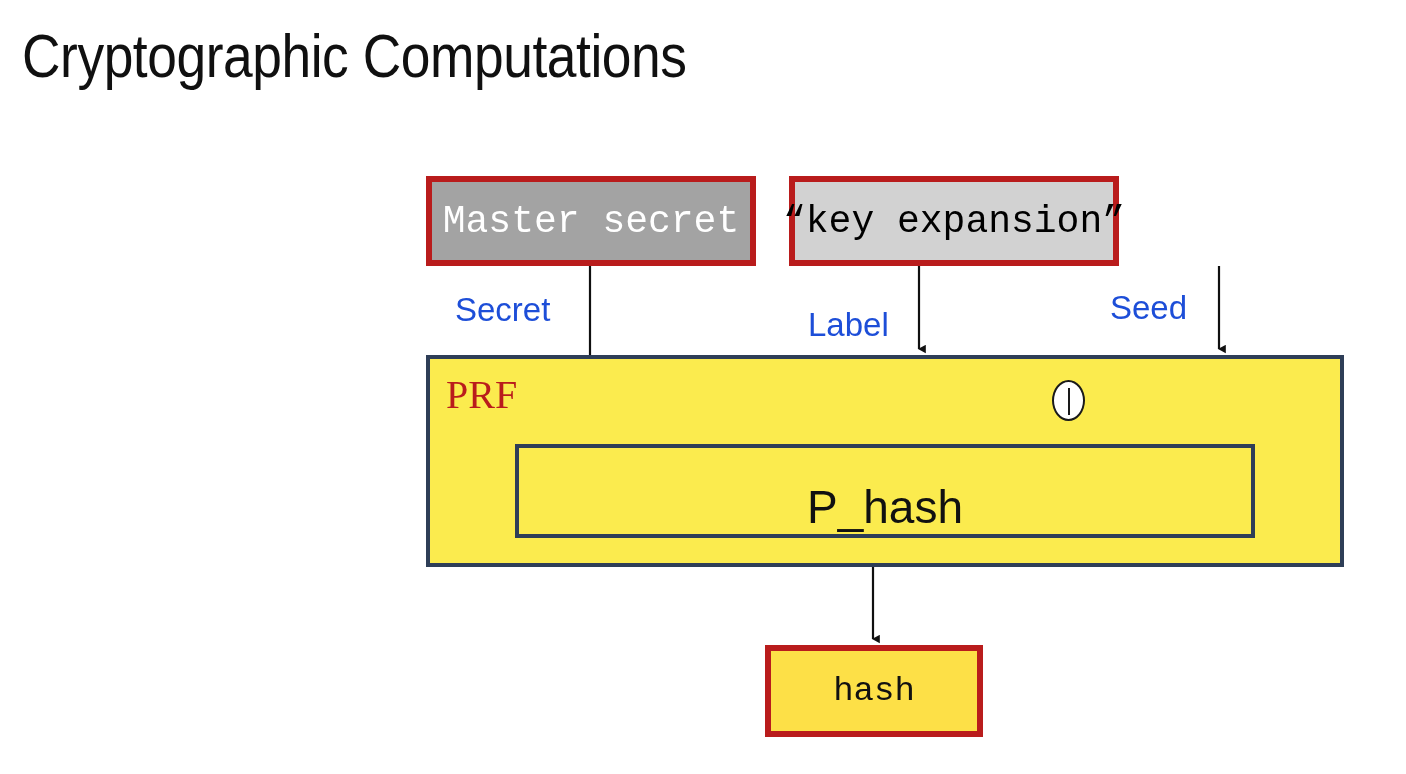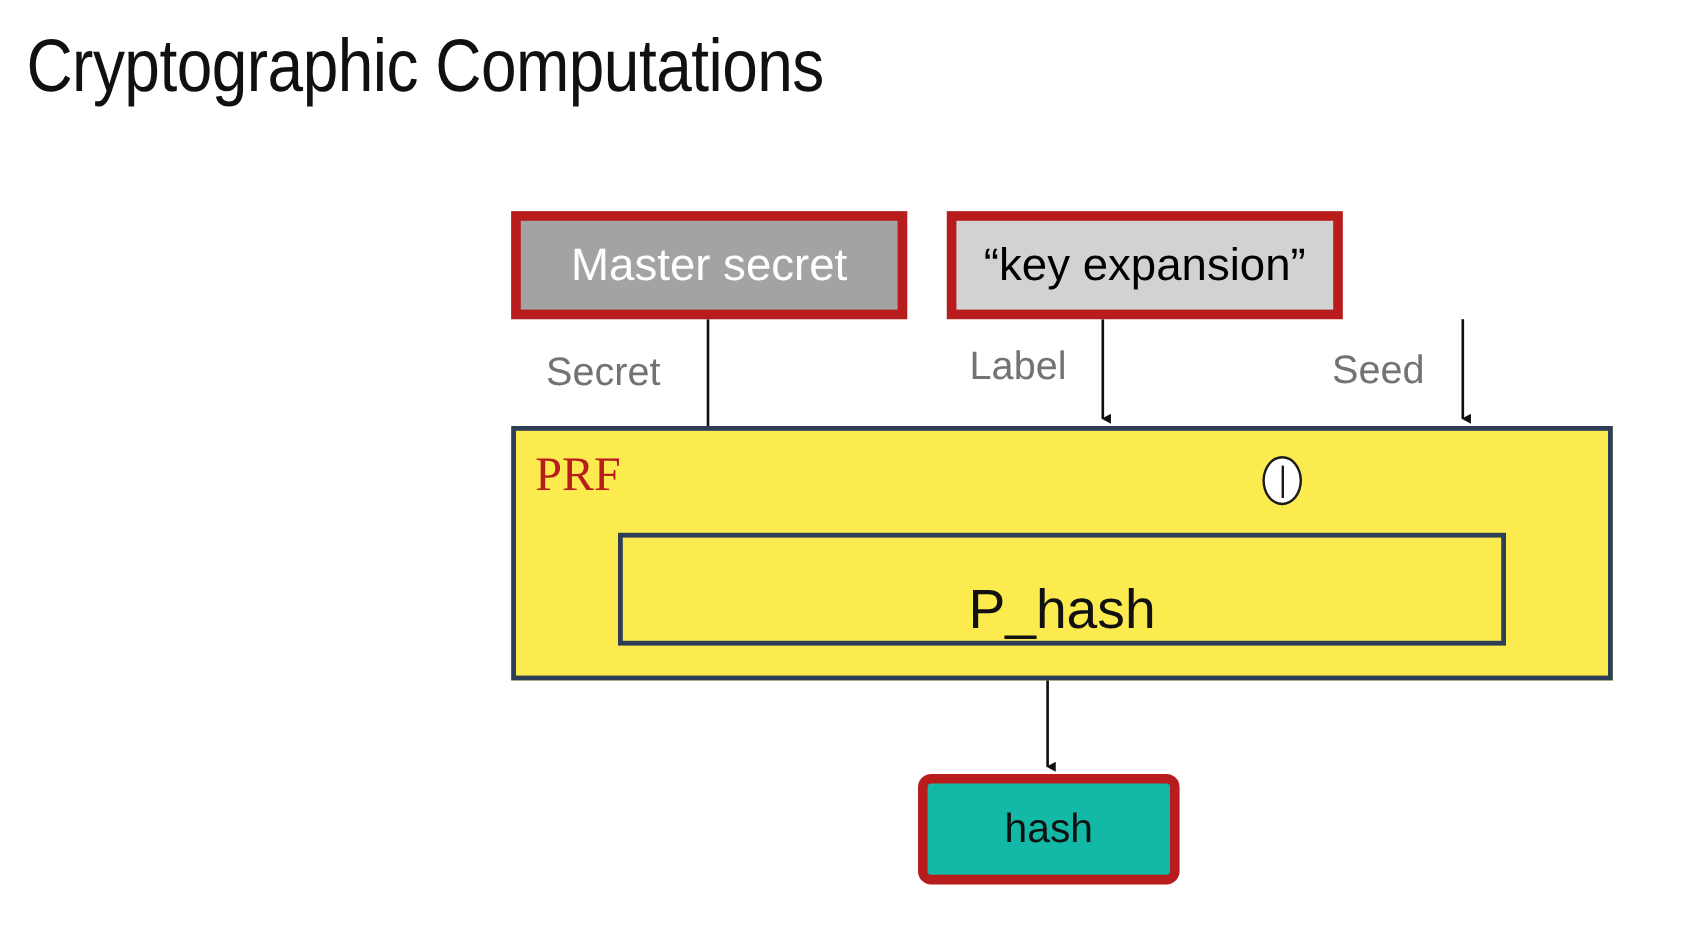--- a/index.html
+++ b/index.html
@@ -39,23 +39,24 @@
     transform-origin: left top;
   }
 
   
   .node {
     position: absolute;
     box-sizing: border-box;
     display: flex;
     align-items: center;
     justify-content: center;
-    border: 8px solid #b91c1c;
+    border: 6px solid #b91c1c;
     text-align: center;
     white-space: nowrap;
+    font-family: Liberation Mono, monospace;
   }
 
   #box-master-secret {
     left: 426px;
     top: 176px;
     width: 330px;
     height: 90px;
     background: #a3a3a3;
     color: #ffffff;
     font-size: 38px;
@@ -119,36 +120,35 @@
     font-size: 46px;
     color: #111111;
     white-space: nowrap;
   }
 
   #box-hash {
     left: 765px;
     top: 645px;
     width: 218px;
     height: 92px;
-    background: #14b8a6;
+    background: #fde047;
     color: #111111;
     font-size: 34px;
-    border-radius: 11px;
   }
 
   
   .edge-label {
     position: absolute;
     font-size: 33px;
     line-height: 38px;
-    color: #737373;
+    color: #1d4ed8;
     white-space: nowrap;
   }
   #label-secret { left: 455px; top: 291px; }
-  #label-label  { left: 808px; top: 286px; }
+  #label-label  { left: 808px; top: 306px; }
   #label-seed   { left: 1110px; top: 289px; }
 
   
   #connectors {
     position: absolute;
     left: 0; top: 0;
     width: 1406px;
     height: 774px;
     pointer-events: none;
   }

